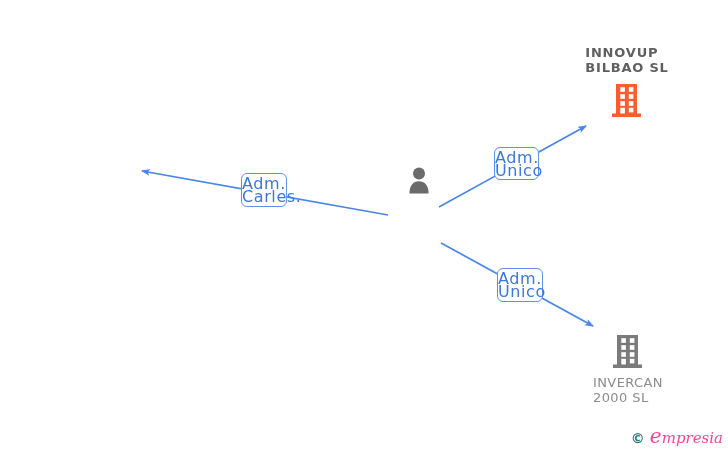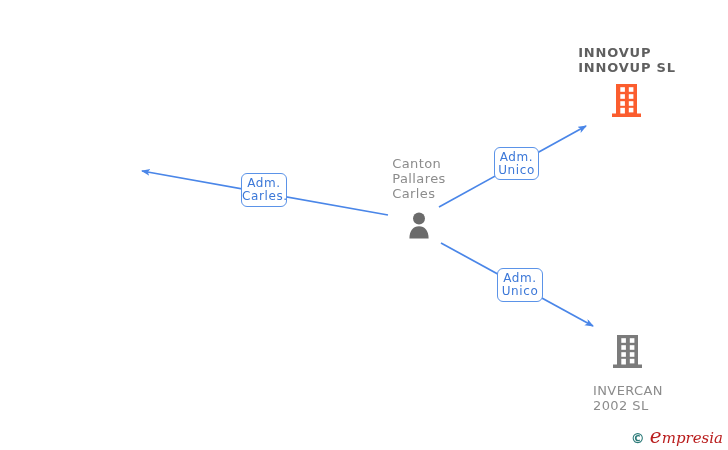--- a/index.html
+++ b/index.html
@@ -36,31 +36,31 @@
   }
   .company-icon { margin-top: 6px; }
   .company-icon.gray { color: #7b7b7b; }
   .company-icon.orange { color: #fb5d2e; }
   #node-innovup .company-icon { margin-top: 9px; }
   #node-invercan .node-label { margin-top: 7px; }
   .person-icon { color: #6b6b6b; margin-top: 11px; }
 
   #node-nuce     { left: 41px;  top: 104px; }
   #node-innovup  { left: 567px; top: 45px;  }
-  #node-invercan { left: 568px; top: 335px; gap: 8px; }
+  #node-invercan { left: 568px; top: 335px; }
   #node-person   { left: 366px; top: 156px; width: 106px; }
 
   .relation-badge {
     position: absolute;
     box-sizing: border-box;
     background: #ffffff;
     border: 1.5px solid #5b93e8;
     border-radius: 6px;
     color: #3c78d8;
-    font-size: 12px;
+    font-size: 16px;
     line-height: 13px;
     letter-spacing: 0.6px;
     text-align: center;
     padding-top: 3px;
     white-space: nowrap;
   }
   #badge-solid  { left: 241px; top: 173px; width: 46px; height: 34px; }
   #badge-unico1 { left: 494px; top: 147px; width: 45px; height: 33px; }
   #badge-unico2 { left: 497px; top: 268px; width: 46px; height: 34px; }
 
@@ -74,21 +74,21 @@
   }
   .logo-copyright {
     color: #2b7a78;
     font-size: 14px;
     font-weight: bold;
   }
   .logo-name {
     display: inline-block;
     font-family: "DejaVu Serif", "Liberation Serif", serif;
     font-style: italic;
-    color: #b91c1c;
+    color: #ec4899;
     font-size: 15px;
     line-height: 18px;
   }
   .logo-name::first-letter { font-size: 20px; }
 </style>
 </head>
 <body>
 
 <div class="canvas">
 
@@ -100,21 +100,21 @@
     </defs>
     <line x1="388" y1="215" x2="142" y2="171" marker-end="url(#ah)"></line>
     <line x1="439" y1="207" x2="586" y2="126" marker-end="url(#ah)"></line>
     <line x1="441" y1="243" x2="593" y2="326" marker-end="url(#ah)"></line>
   </svg>
 
 
   <div class="node" id="node-innovup">
     <div class="node-label bold">
       <div>INNOVUP</div>
-      <div>INNOVUP SL</div>
+      <div>BILBAO SL</div>
     </div>
     <svg class="company-icon orange" width="30" height="33" viewBox="0 0 30 33">
       <rect x="4" y="0" width="21" height="30" fill="currentColor"></rect>
       <rect x="0" y="29.5" width="29" height="3.5" fill="currentColor"></rect>
       <g fill="#ffffff">
         <rect x="8.3" y="3.2" width="4.6" height="4.6"></rect>
         <rect x="16.8" y="3.2" width="4.6" height="4.6"></rect>
         <rect x="8.3" y="10.2" width="4.6" height="4.6"></rect>
         <rect x="16.8" y="10.2" width="4.6" height="4.6"></rect>
         <rect x="8.3" y="17.2" width="4.6" height="4.6"></rect>
@@ -135,30 +135,25 @@
         <rect x="8.3" y="10.2" width="4.6" height="4.6"></rect>
         <rect x="16.8" y="10.2" width="4.6" height="4.6"></rect>
         <rect x="8.3" y="17.2" width="4.6" height="4.6"></rect>
         <rect x="16.8" y="17.2" width="4.6" height="4.6"></rect>
         <rect x="8.3" y="23.8" width="4.6" height="5.7"></rect>
         <rect x="16.8" y="23.8" width="4.6" height="4.6"></rect>
       </g>
     </svg>
     <div class="node-label">
       <div>INVERCAN</div>
-      <div>2002 SL</div>
+      <div>2000 SL</div>
     </div>
   </div>
 
   <div class="node" id="node-person">
-    <div class="node-label">
-      <div>Canton</div>
-      <div>Pallares</div>
-      <div>Carles</div>
-    </div>
     <svg class="person-icon" width="24" height="27" viewBox="0 0 24 27">
       <circle cx="12" cy="6.5" r="6" fill="currentColor"></circle>
       <path d="M12 14.2 C 6.2 14.2 2.4 18.6 2.4 26.6 L 21.6 26.6 C 21.6 18.6 17.8 14.2 12 14.2 Z" fill="currentColor"></path>
     </svg>
   </div>
 
   <div class="relation-badge" id="badge-solid">
     <div>Adm.</div>
     <div>Carles.</div>
   </div>

